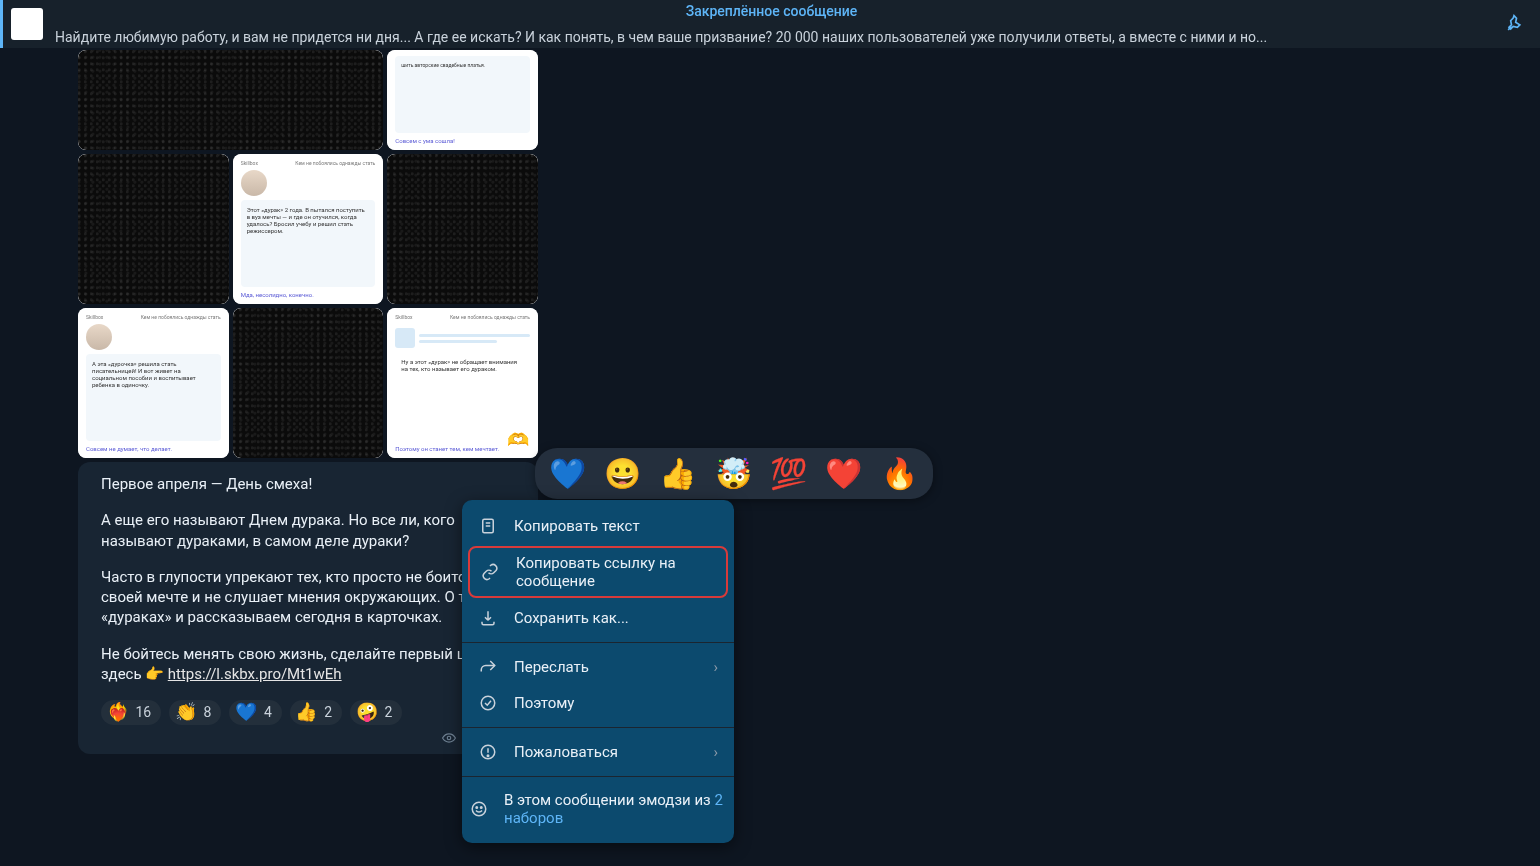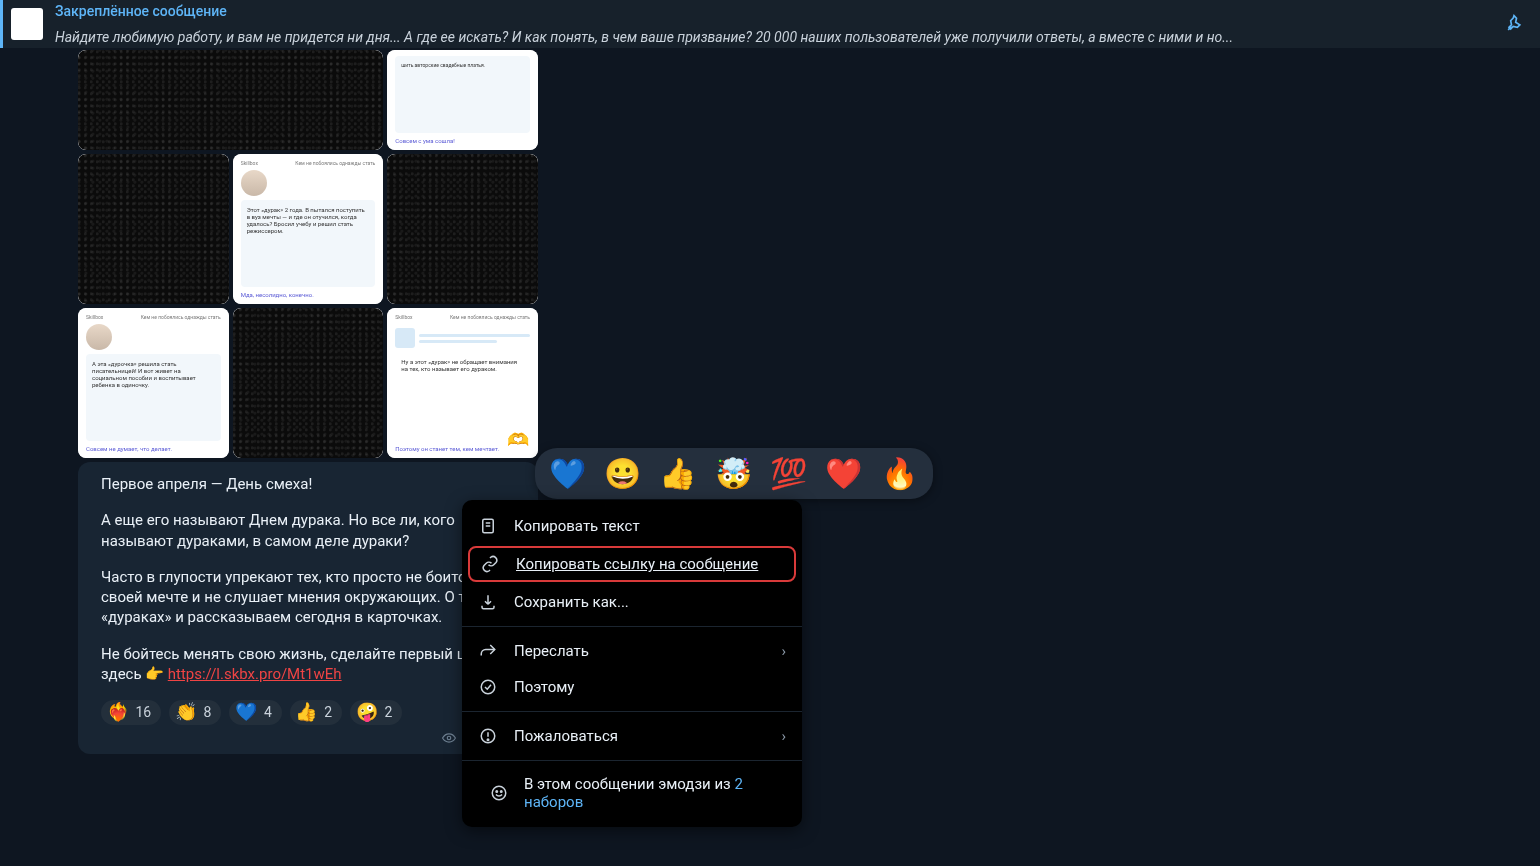--- a/index.html
+++ b/index.html
@@ -26,22 +26,22 @@
   .pinned-thumb {
     width: 32px; height: 32px;
     background: #fff;
     border-radius: 3px;
     display: flex; align-items: center; justify-content: center;
     font-size: 6px; color: #5d6f87;
     margin-right: 12px;
     flex-shrink: 0;
   }
   .pinned-text { flex: 1; min-width: 0; }
-  .pinned-title { color: #5eb5f7; font-size: 14px; font-weight: 500; margin-bottom: 10px; }
-  .pinned-content { color: #c9d2db; font-size: 14px; white-space: nowrap; overflow: hidden; text-overflow: ellipsis; font-style: italic; }
+  .pinned-title { color: #5eb5f7; font-size: 14px; font-weight: 500; margin-bottom: 10px; text-align: center; }
+  .pinned-content { color: #c9d2db; font-size: 14px; white-space: nowrap; overflow: hidden; text-overflow: ellipsis; }
   .pin-icon { width: 20px; height: 20px; margin: 0 16px; color: #5eb5f7; flex-shrink: 0; }
   
   .msg-wrap {
     width: 460px;
     margin-left: 78px;
     margin-top: 2px;
   }
   .album {
     display: grid;
     grid-template-columns: 1fr 1fr 1fr;
@@ -84,21 +84,21 @@
   }
   .msg-bubble p { margin-bottom: 16px; }
   .msg-bubble .spoiler-blur {
     display: inline-block;
     background:
       radial-gradient(circle at 20% 30%, rgba(255,255,255,.35) 0 1px, transparent 2px) 0 0/5px 5px,
       radial-gradient(circle at 70% 60%, rgba(255,255,255,.25) 0 1px, transparent 2px) 2px 2px/6px 6px,
       #1e2f42;
     width: 92px; height: 16px; border-radius: 3px; vertical-align: middle;
   }
-  .msg-bubble a { color: #ef4444; text-decoration: underline; }
+  .msg-bubble a { color: #e5e5e5; text-decoration: underline; }
   .reactions {
     display: flex; gap: 8px; margin-top: 6px; align-items: center;
   }
   .react {
     background: #232f3b;
     border-radius: 14px;
     padding: 3px 10px 3px 6px;
     display: flex; align-items: center; gap: 6px;
     font-size: 14px; color: #c9d2db;
   }
@@ -117,46 +117,45 @@
     border-radius: 22px;
     padding: 8px 14px;
     display: flex; gap: 18px;
     box-shadow: 0 2px 10px rgba(0,0,0,.4);
   }
   .emoji-popup .big { font-size: 30px; cursor: pointer; }
 
   .ctx-menu {
     position: absolute;
     left: 462px; top: 500px;
-    background: #000000;
+    background: #0c4a6e;
     border-radius: 10px;
-    width: 340px;
+    width: 272px;
     padding: 8px 0;
     box-shadow: 0 4px 16px rgba(0,0,0,.5);
     color: #e9f0f7;
     font-size: 15px;
   }
   .ctx-item {
     display: flex; align-items: center;
     padding: 8px 16px;
     gap: 16px;
     cursor: pointer;
     position: relative;
   }
   .ctx-item .ico { width: 20px; height: 20px; flex-shrink: 0; display: flex; align-items:center; justify-content:center; color:#c9d2db; }
   .ctx-item .chev { margin-left: auto; color:#8b99a8; }
   .ctx-item.highlight {
     margin: 2px 6px;
     border: 2px solid #d93a3a;
     border-radius: 8px;
     padding: 6px 10px;
-    text-decoration: underline;
   }
   .ctx-sep { height: 1px; background: #1b2530; margin: 6px 0; }
-  .emoji-note { padding: 8px 28px; display:flex; gap:16px; align-items:center; color:#e9f0f7; }
+  .emoji-note { padding: 8px 8px; display:flex; gap:16px; align-items:center; color:#e9f0f7; }
   .emoji-note a { color:#5eb5f7; text-decoration:none; }
 
   svg { display: block; }
 </style>
 </head>
 <body>
 
 <div class="pinned-bar">
   <div class="pinned-thumb"></div>
   <div class="pinned-text">

